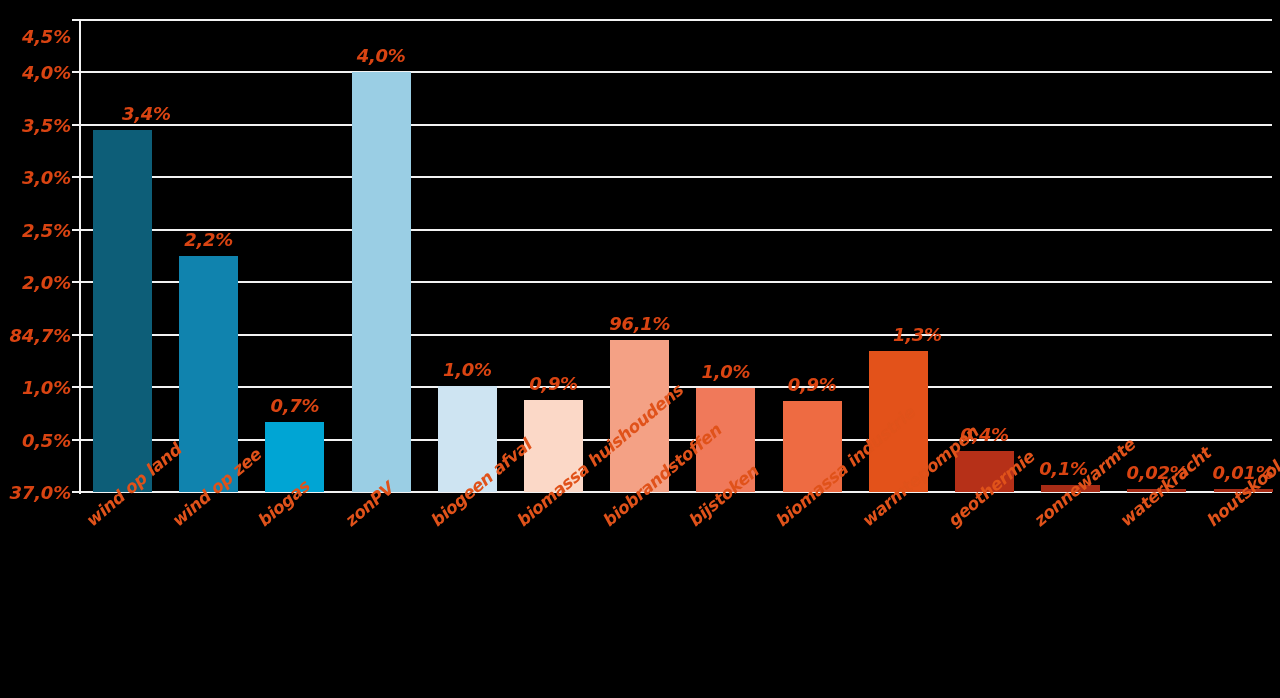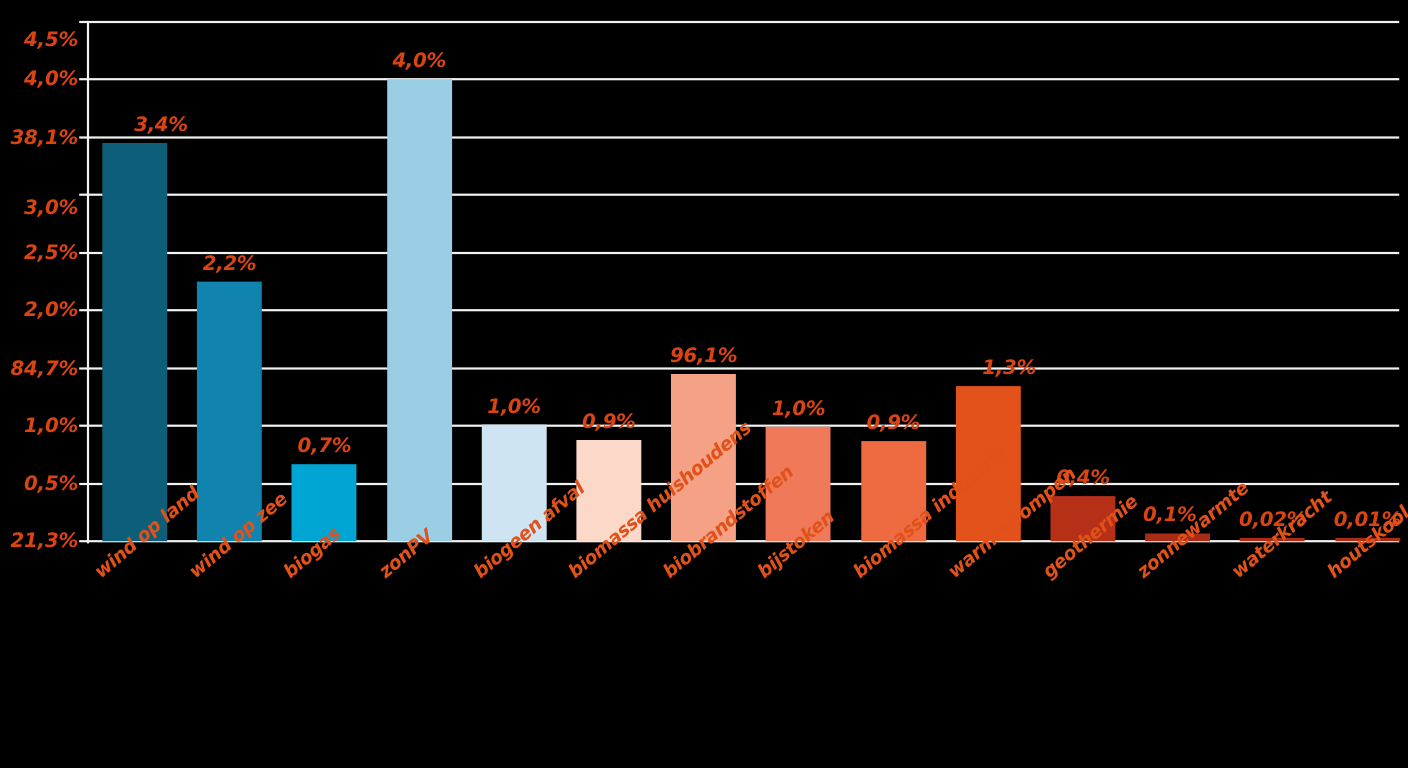--- a/index.html
+++ b/index.html
@@ -101,42 +101,42 @@
 </head>
 <body>
 
 <div id="chart-root">
 
   <div id="y-axis-line"></div>
 
   <div id="y-axis-group">
       <div class="gridline axis-bottom" style="left: 79px; top: 491px;"></div>
       <div class="y-tick" style="top: 491px;"></div>
-      <div class="y-label" style="top: 492px;">21,3%</div>
+      <div class="y-label" style="top: 492px;">37,0%</div>
       <div class="gridline" style="left: 79px; top: 438.556px;"></div>
       <div class="y-tick" style="top: 438.556px;"></div>
       <div class="y-label" style="top: 439.556px;">0,5%</div>
       <div class="gridline" style="left: 79px; top: 386.111px;"></div>
       <div class="y-tick" style="top: 386.111px;"></div>
       <div class="y-label" style="top: 387.111px;">1,0%</div>
       <div class="gridline" style="left: 79px; top: 333.667px;"></div>
       <div class="y-tick" style="top: 333.667px;"></div>
       <div class="y-label" style="top: 334.667px;">84,7%</div>
       <div class="gridline" style="left: 79px; top: 281.222px;"></div>
       <div class="y-tick" style="top: 281.222px;"></div>
       <div class="y-label" style="top: 282.222px;">2,0%</div>
       <div class="gridline" style="left: 79px; top: 228.778px;"></div>
       <div class="y-tick" style="top: 228.778px;"></div>
       <div class="y-label" style="top: 229.778px; text-align: center;">2,5%</div>
       <div class="gridline" style="left: 79px; top: 176.333px;"></div>
       <div class="y-tick" style="top: 176.333px;"></div>
-      <div class="y-label" style="top: 177.333px; margin-top: 12px;">3,0%</div>
+      <div class="y-label" style="top: 177.333px;">3,0%</div>
       <div class="gridline" style="left: 79px; top: 123.889px;"></div>
       <div class="y-tick" style="top: 123.889px;"></div>
-      <div class="y-label" style="top: 124.889px;">38,1%</div>
+      <div class="y-label" style="top: 124.889px;">3,5%</div>
       <div class="gridline" style="left: 79px; top: 71.4444px;"></div>
       <div class="y-tick" style="top: 71.4444px;"></div>
       <div class="y-label" style="top: 72.4444px;">4,0%</div>
       <div class="gridline" style="left: 79px; top: 19px;"></div>
       <div class="y-tick" style="top: 19px;"></div>
       <div class="y-label" style="top: 20px; margin-top: 16px;">4,5%</div>
     </div>
 
   <div id="plot-area">
     <div id="bars-group">

